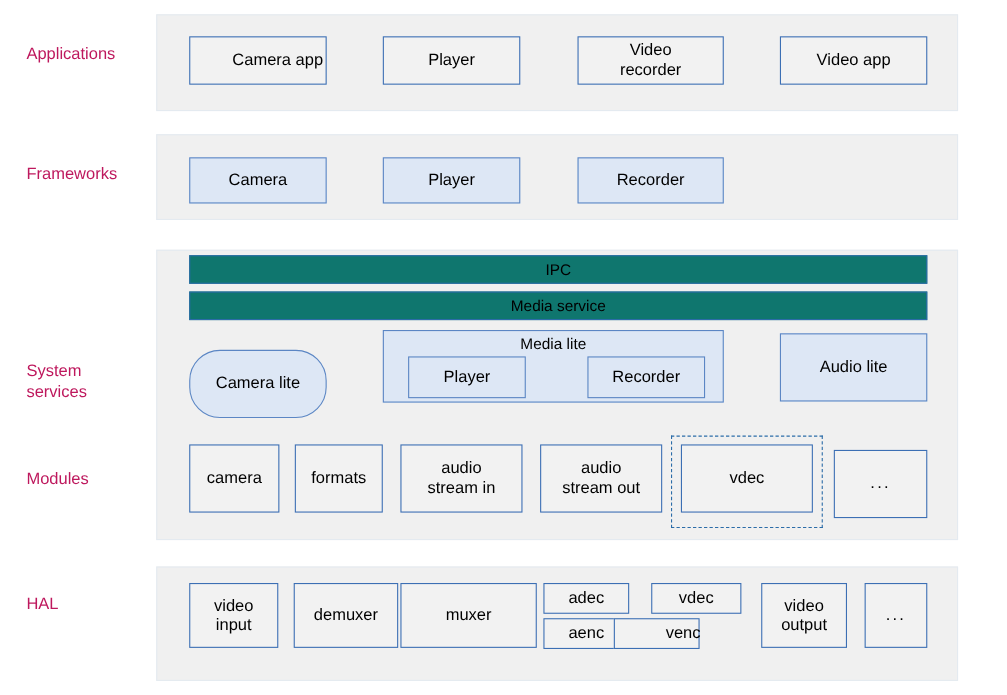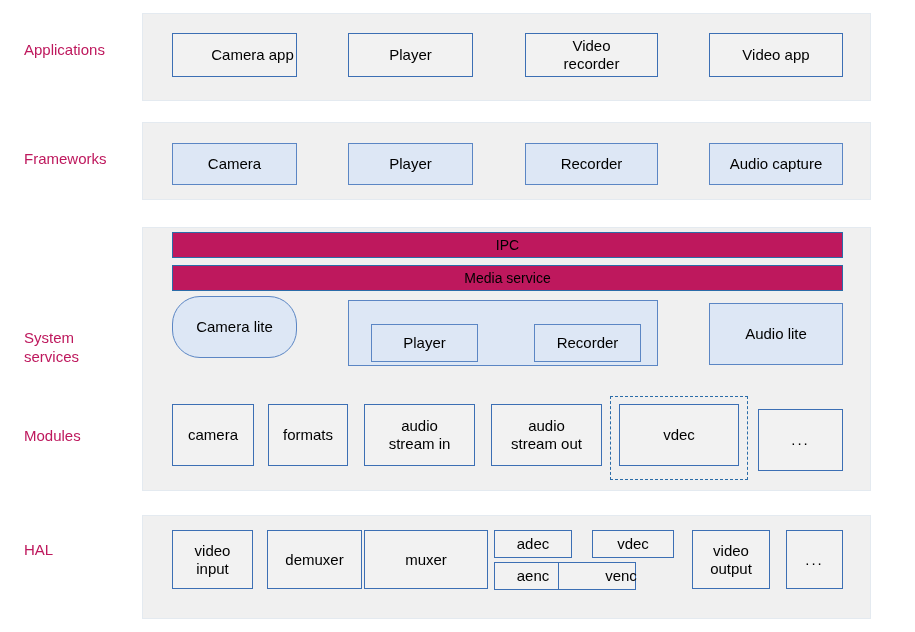--- a/index.html
+++ b/index.html
@@ -43,21 +43,21 @@
     align-items:center;
     justify-content:center;
     text-align:center;
     font-size:15px;
     line-height:18px;
     white-space:pre-line;
     background:#f2f2f2;
   }
   .node.plain{background:#f2f2f2;}
   .node.blue{background:#dde7f5;border-color:#5b86c4;}
-  .node.bar{background:#be185d;border-color:#2b6ca8;font-size:14px;}
+  .node.bar{background:#0f766e;border-color:#2b6ca8;font-size:14px;}
   .node.group{
     background:#dde7f5;
     border-color:#5b86c4;
     display:block;
   }
   .group-title{
     position:absolute;
     top:3px;left:0;right:0;
     text-align:center;
     font-size:14px;
@@ -86,33 +86,33 @@
 recorder</div>
   <div class="node plain" style="left:709px;top:33px;width:134px;height:44px;">Video app</div>
 
   <div class="band" style="left:142px;top:122px;width:729px;height:78px;"></div>
 
   <div class="row-label" style="top:149px;">Frameworks</div>
 
   <div class="node blue" style="left:172px;top:143px;width:125px;height:42px;">Camera</div>
   <div class="node blue" style="left:348px;top:143px;width:125px;height:42px;">Player</div>
   <div class="node blue" style="left:525px;top:143px;width:133px;height:42px;">Recorder</div>
-  <div class="node blue" style="left:709px;top:143px;width:134px;height:42px;">Audio capture</div>
 
   <div class="band" style="left:142px;top:227px;width:729px;height:264px;"></div>
 
   <div class="row-label" style="top:328px;">System
 services</div>
 
   <div class="node bar" style="left:172px;top:232px;width:671px;height:26px;">IPC</div>
   <div class="node bar" style="left:172px;top:265px;width:671px;height:26px;">Media service</div>
 
-  <div class="node blue" style="left:172px;top:296px;width:125px;height:62px;border-radius:28px;">Camera lite</div>
+  <div class="node blue" style="left:172px;top:318px;width:125px;height:62px;border-radius:28px;">Camera lite</div>
 
   <div class="node group" style="left:348px;top:300px;width:310px;height:66px;">
+    <span class="group-title">Media lite</span>
     <div class="node blue" style="left:22px;top:23px;width:107px;height:38px;">Player</div>
     <div class="node blue" style="left:185px;top:23px;width:107px;height:38px;">Recorder</div>
   </div>
 
   <div class="node blue" style="left:709px;top:303px;width:134px;height:62px;">Audio lite</div>
 
   <div class="row-label" style="top:426px;">Modules</div>
 
   <div class="node plain" style="left:172px;top:404px;width:82px;height:62px;">camera</div>
   <div class="node plain" style="left:268px;top:404px;width:80px;height:62px;">formats</div>

